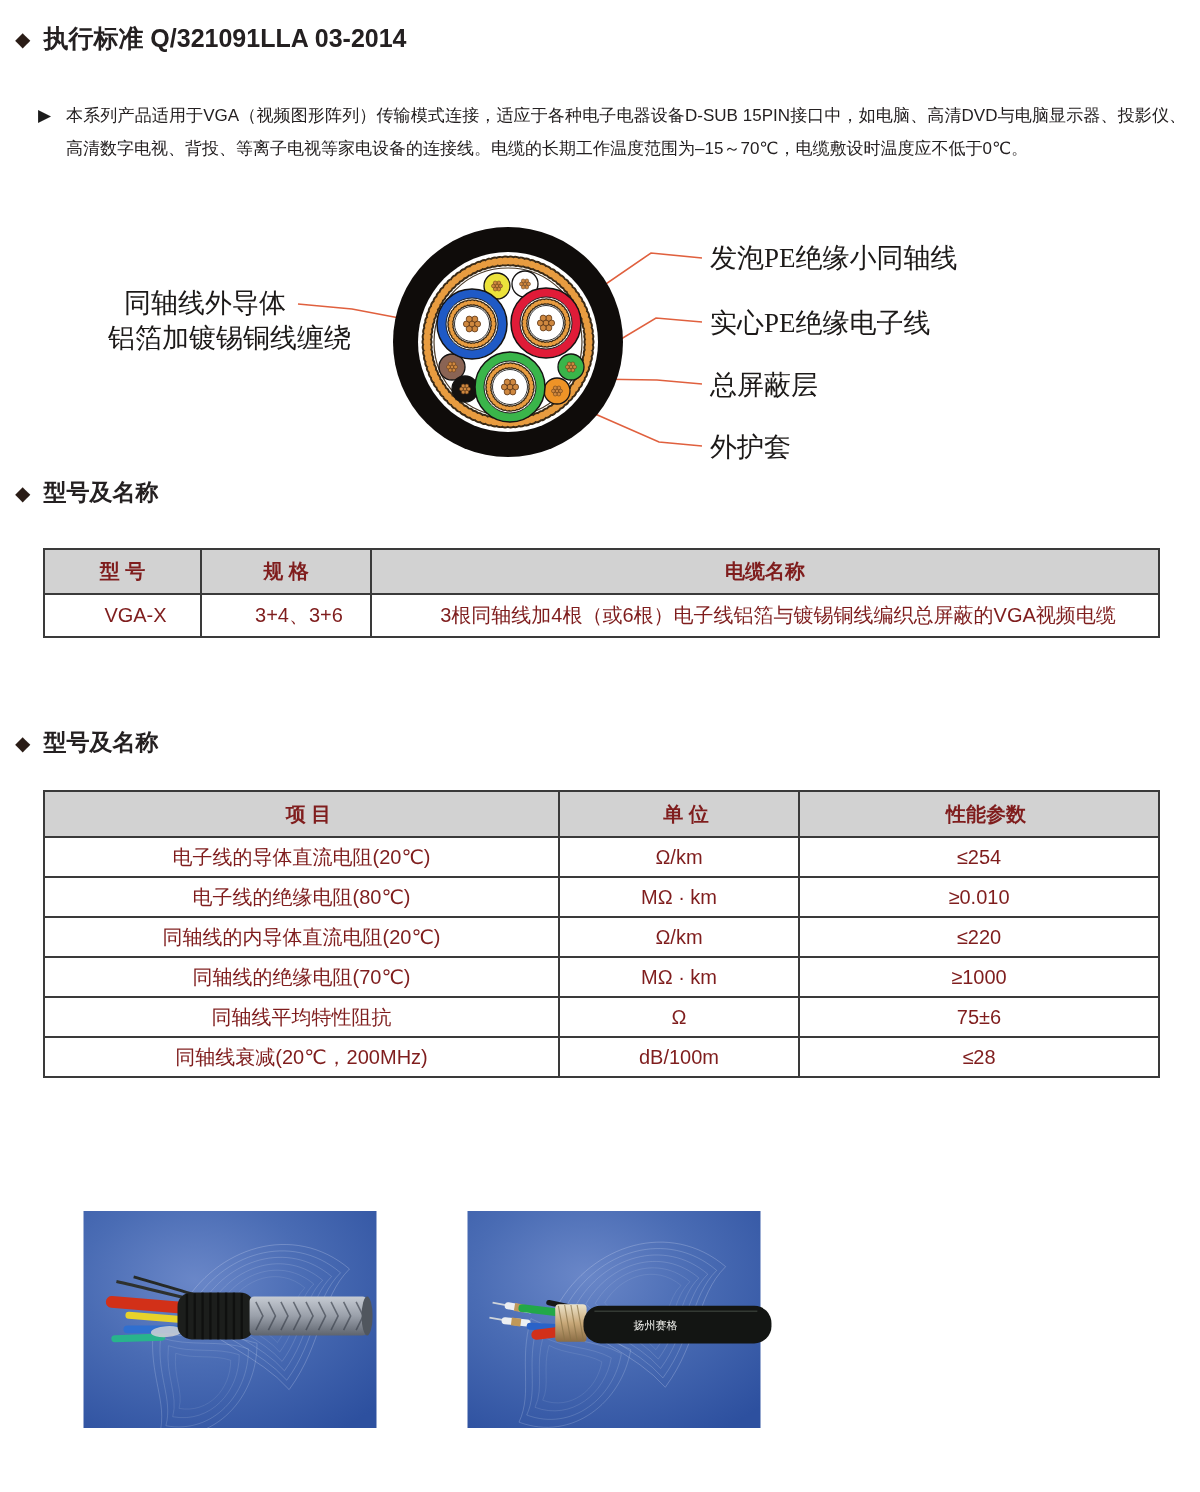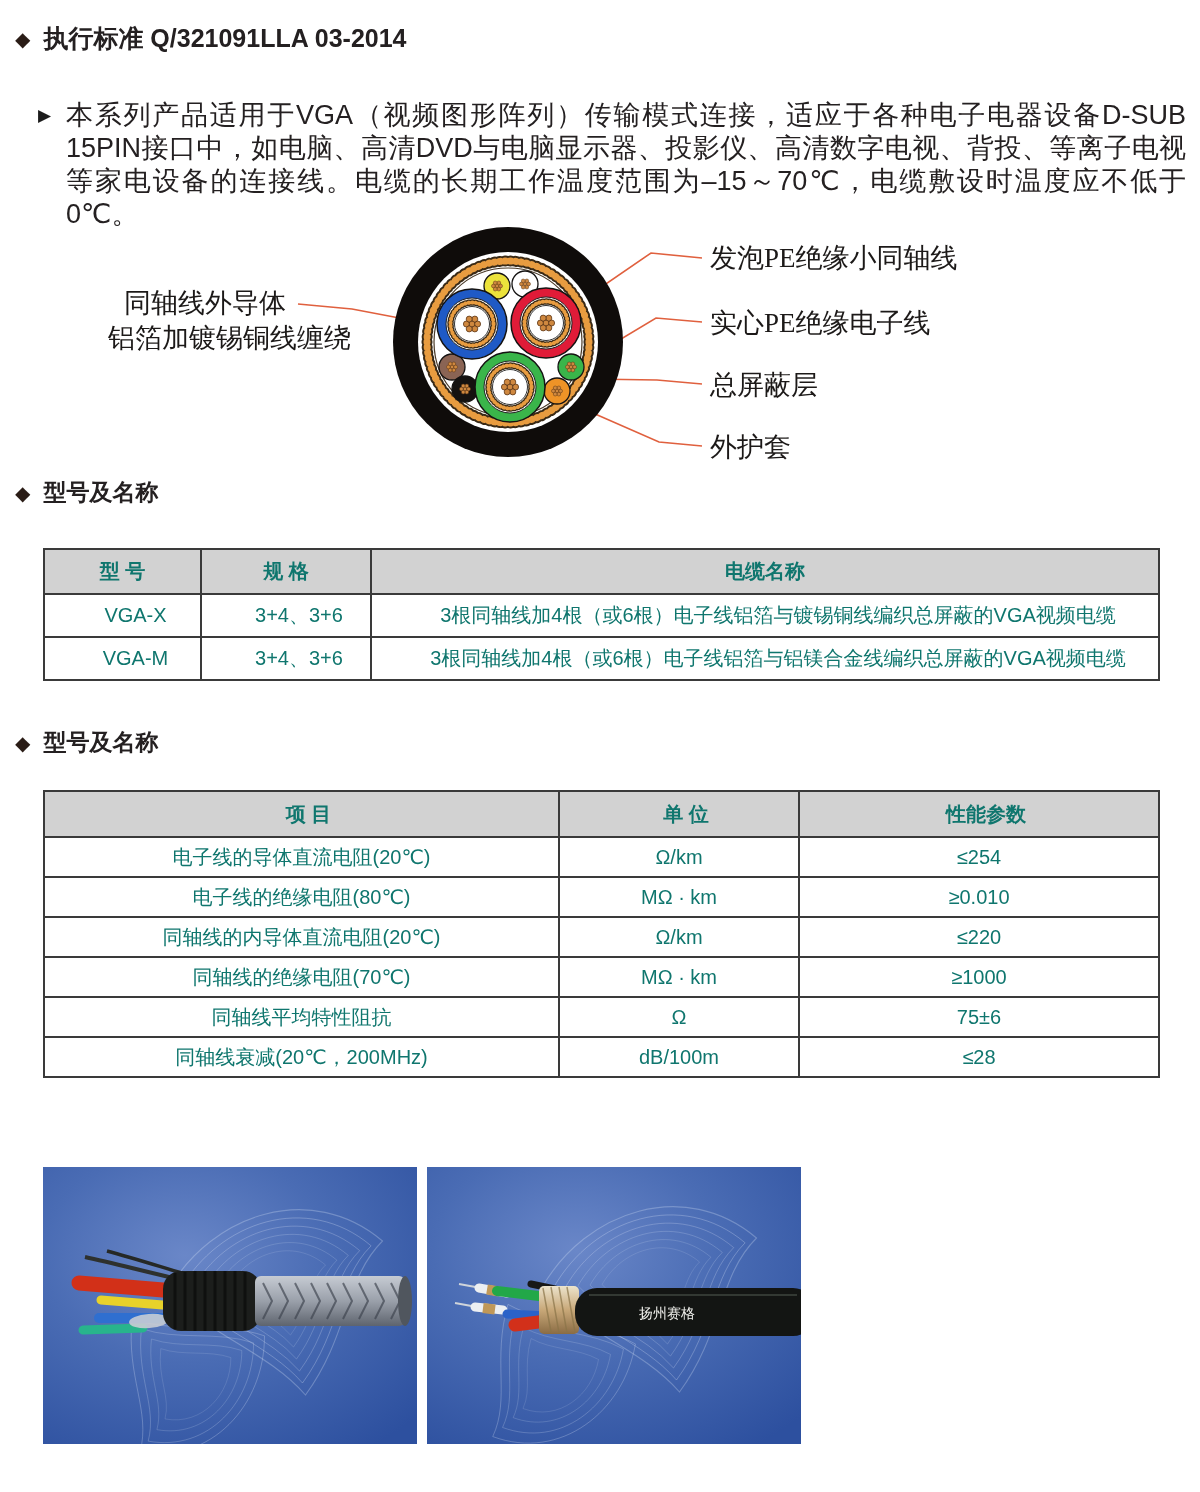--- a/index.html
+++ b/index.html
@@ -5,34 +5,34 @@
   html,body{margin:0;padding:0;background:#ffffff;}
   .page{position:relative;width:1200px;height:1492px;background:#ffffff;overflow:hidden;
         font-family:"Liberation Sans","DejaVu Sans",sans-serif;color:#242021;}
   .sec{position:absolute;left:15px;display:flex;align-items:center;gap:13px;font-weight:bold;white-space:nowrap;}
   .sec .diamond{font-size:20px;color:#2a1c16;line-height:1;}
   #sec1{top:22px;font-size:25px;}
   #sec2{top:477px;font-size:23px;}
   #sec3{top:727px;font-size:23px;}
   .intro{position:absolute;left:38px;top:99px;width:1154px;display:flex;gap:15px;}
   .intro .arrow{font-size:17px;line-height:33px;color:#1c1c1c;}
-  .intro p{margin:0;font-size:27px;line-height:33px;width:1120px;text-align:justify;}
+  .intro p{margin:0;font-size:17px;line-height:33px;width:1120px;text-align:justify;}
   .diagram{position:absolute;left:0;top:220px;width:1200px;height:270px;}
   .dlabel{font-family:"Liberation Serif","DejaVu Serif",serif;font-size:27px;fill:#1c1918;}
   table{position:absolute;left:43px;border-collapse:collapse;table-layout:fixed;
-        font-size:20px;text-align:center;color:#0f766e;}
+        font-size:20px;text-align:center;color:#7f1d1d;}
   th,td{border:2px solid #3a3a3a;padding:0 6px;overflow:hidden;white-space:nowrap;}
   th{background:#d2d2d2;font-weight:bold;}
   #table1{top:548px;width:1115px;}
   #table1 th{height:43px;}
   #table1 td{height:41px;padding-left:32px;}
   #table2{top:790px;width:1115px;}
   #table2 th{height:44px;padding-left:20px;}
   #table2 td{height:38px;}
-  .photo{position:absolute;top:1167px;width:374px;height:277px;overflow:hidden;margin:0;}
+  .photo{position:absolute;top:1211px;width:374px;height:217px;overflow:hidden;margin:0;}
   #photoL{left:43px;}
   #photoR{left:427px;}
   .photo svg{display:block;width:100%;height:100%;}
 </style>
 </head>
 <body>
 
 <div class="page">
 
   <div class="sec" id="sec1">
@@ -124,25 +124,20 @@
     <tbody>
         <tr>
       <th>型  号</th>
       <th>规  格</th>
       <th>电缆名称</th>
     </tr>
     <tr>
       <td>VGA-X</td>
       <td>3+4、3+6</td>
       <td>3根同轴线加4根（或6根）电子线铝箔与镀锡铜线编织总屏蔽的VGA视频电缆</td>
-    </tr>
-    <tr>
-      <td>VGA-M</td>
-      <td>3+4、3+6</td>
-      <td>3根同轴线加4根（或6根）电子线铝箔与铝镁合金线编织总屏蔽的VGA视频电缆</td>
     </tr>
   </tbody>
     </table>
 
   <div class="sec" id="sec3">
     <span class="diamond">◆</span>
     <span>型号及名称</span>
   </div>
 
   <table id="table2">

